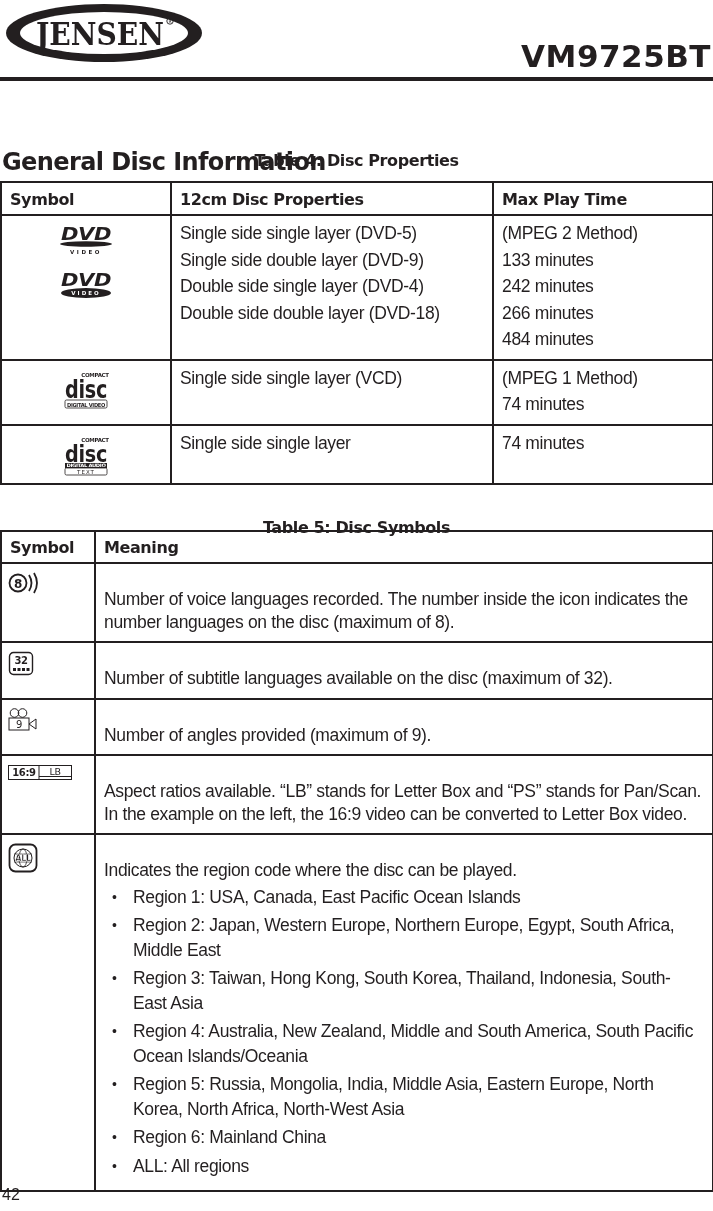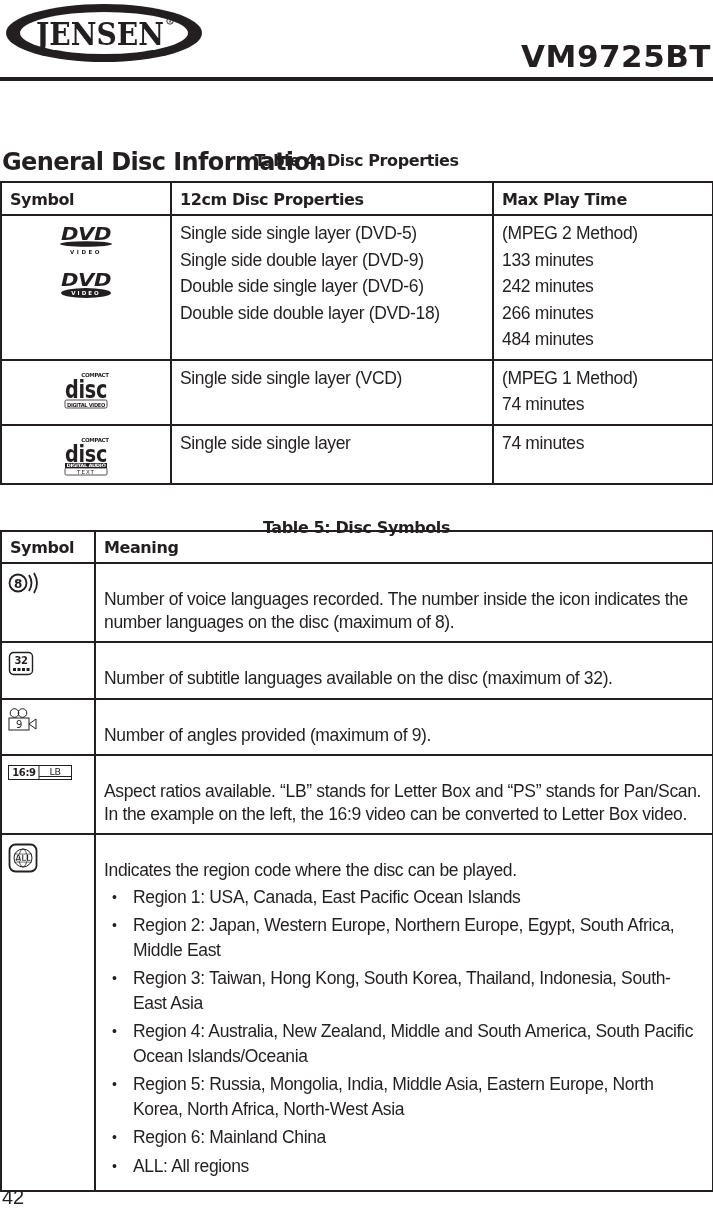--- a/index.html
+++ b/index.html
@@ -35,21 +35,21 @@
 
     .line { display: block; white-space: nowrap; }
     .wrap { display: block; }
     ul.regions { list-style: none; margin-top: 3px; }
     ul.regions li { position: relative; padding-left: 29px; margin-bottom: 4px; line-height: 24.5px; }
     ul.regions li .bullet { position: absolute; left: 8px; top: 0; font-size: 14px; }
 
     .dvd-logo { display: block; margin: 0 auto 6px auto; width: 56px; height: 32px; }
     .cd-logo { display: block; margin: 0 auto; width: 48px; height: 42px; }
 
-    .page-num { position: absolute; left: 2px; top: 1186px; font-size: 20px; font-family: "Liberation Sans", sans-serif; color: #231f20; }
+    .page-num { position: absolute; left: 2px; top: 1186px; font-size: 16px; font-family: "Liberation Sans", sans-serif; color: #231f20; }
   </style>
 </head>
 <body>
 
 <svg class="logo" viewBox="0 0 200 62">
   <ellipse cx="100" cy="31" rx="98" ry="29" fill="#231f20"></ellipse>
   <ellipse cx="100" cy="31" rx="84" ry="21" fill="#ffffff"></ellipse>
   <text x="96" y="43" text-anchor="middle" font-family="DejaVu Serif, serif" font-weight="bold" font-size="32" fill="#231f20" textLength="128" lengthAdjust="spacingAndGlyphs">JENSEN</text>
   <circle cx="166" cy="19" r="3.2" fill="none" stroke="#231f20" stroke-width="0.9"></circle>
   <text x="166" y="21" text-anchor="middle" font-size="4.5" font-family="DejaVu Sans, sans-serif" fill="#231f20">R</text>
@@ -81,21 +81,21 @@
       </svg>
       <svg class="dvd-logo" style="margin-top:14px;" viewBox="0 0 56 32">
         <text x="28" y="16" text-anchor="middle" font-family="DejaVu Sans, sans-serif" font-weight="bold" font-style="italic" font-size="17" fill="#231f20" textLength="50" lengthAdjust="spacingAndGlyphs">DVD</text>
         <ellipse cx="28" cy="23" rx="25" ry="5" fill="#231f20"></ellipse>
         <text x="28" y="25" text-anchor="middle" font-family="DejaVu Sans, sans-serif" font-weight="bold" font-size="5.5" letter-spacing="2" fill="#ffffff">VIDEO</text>
       </svg>
     </td>
     <td>
       <span class="line">Single side single layer (DVD-5)</span>
       <span class="line">Single side double layer (DVD-9)</span>
-      <span class="line">Double side single layer (DVD-6)</span>
+      <span class="line">Double side single layer (DVD-4)</span>
       <span class="line">Double side double layer (DVD-18)</span>
     </td>
     <td>
       <span class="line">(MPEG 2 Method)</span>
       <span class="line">133 minutes</span>
       <span class="line">242 minutes</span>
       <span class="line">266 minutes</span>
       <span class="line">484 minutes</span>
     </td>
   </tr>

